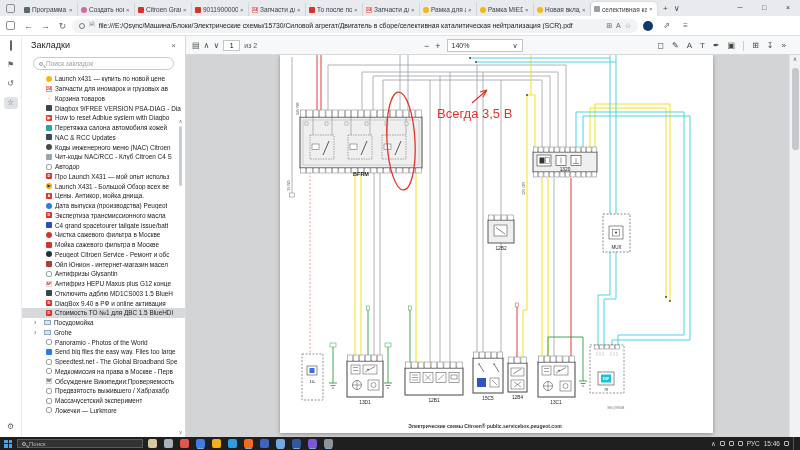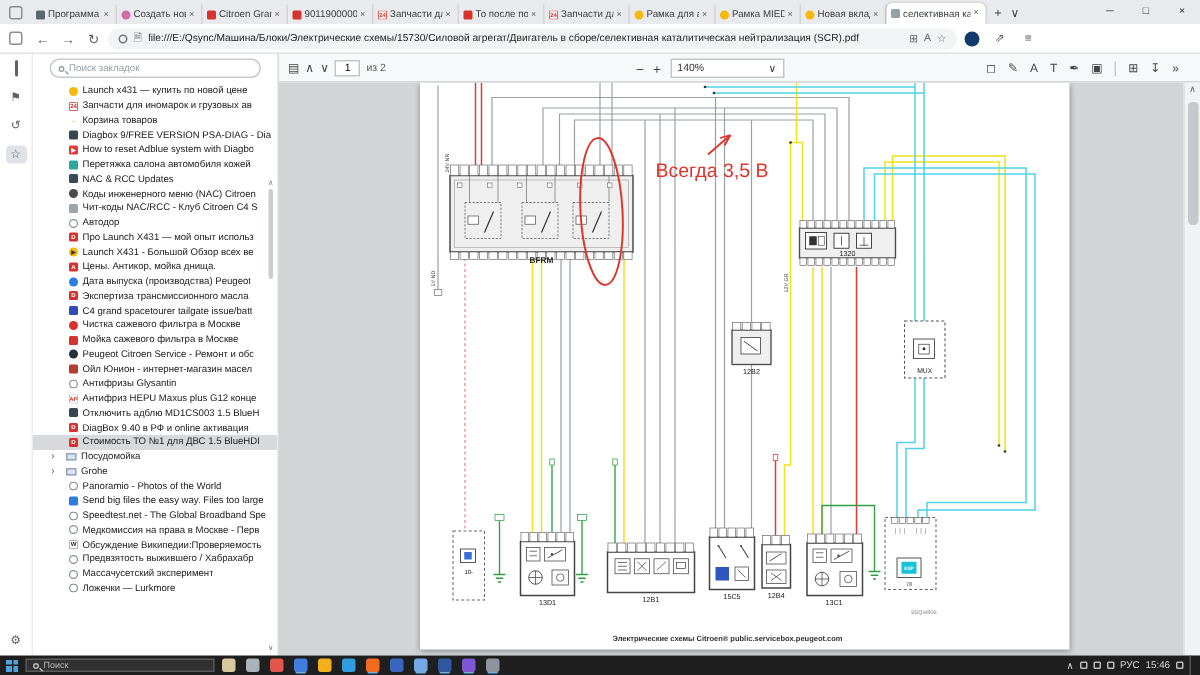--- a/index.html
+++ b/index.html
@@ -182,20 +182,24 @@
 
     <div class="strip">
       <span class="stripicon"><span class="togglesq"></span></span>
       <span class="stripicon">⚑</span>
       <span class="stripicon">↺</span>
       <span class="stripicon active">☆</span>
       <span class="stripicon gear">⚙</span>
     </div>
 
     <div class="sidepanel">
+      <div class="sphead">
+        <span>Закладки</span>
+        <span class="x">×</span>
+      </div>
       <div class="spsearch">
         <span class="mag"></span>
         <span>Поиск закладок</span>
       </div>
       <div id="bookmark-list">
           <div class="bm">
             <span class="bicon circle" style="background: rgb(245, 184, 12);"></span>
             <span class="blabel">Launch x431 — купить по новой цене</span>
           </div>
           <div class="bm">

